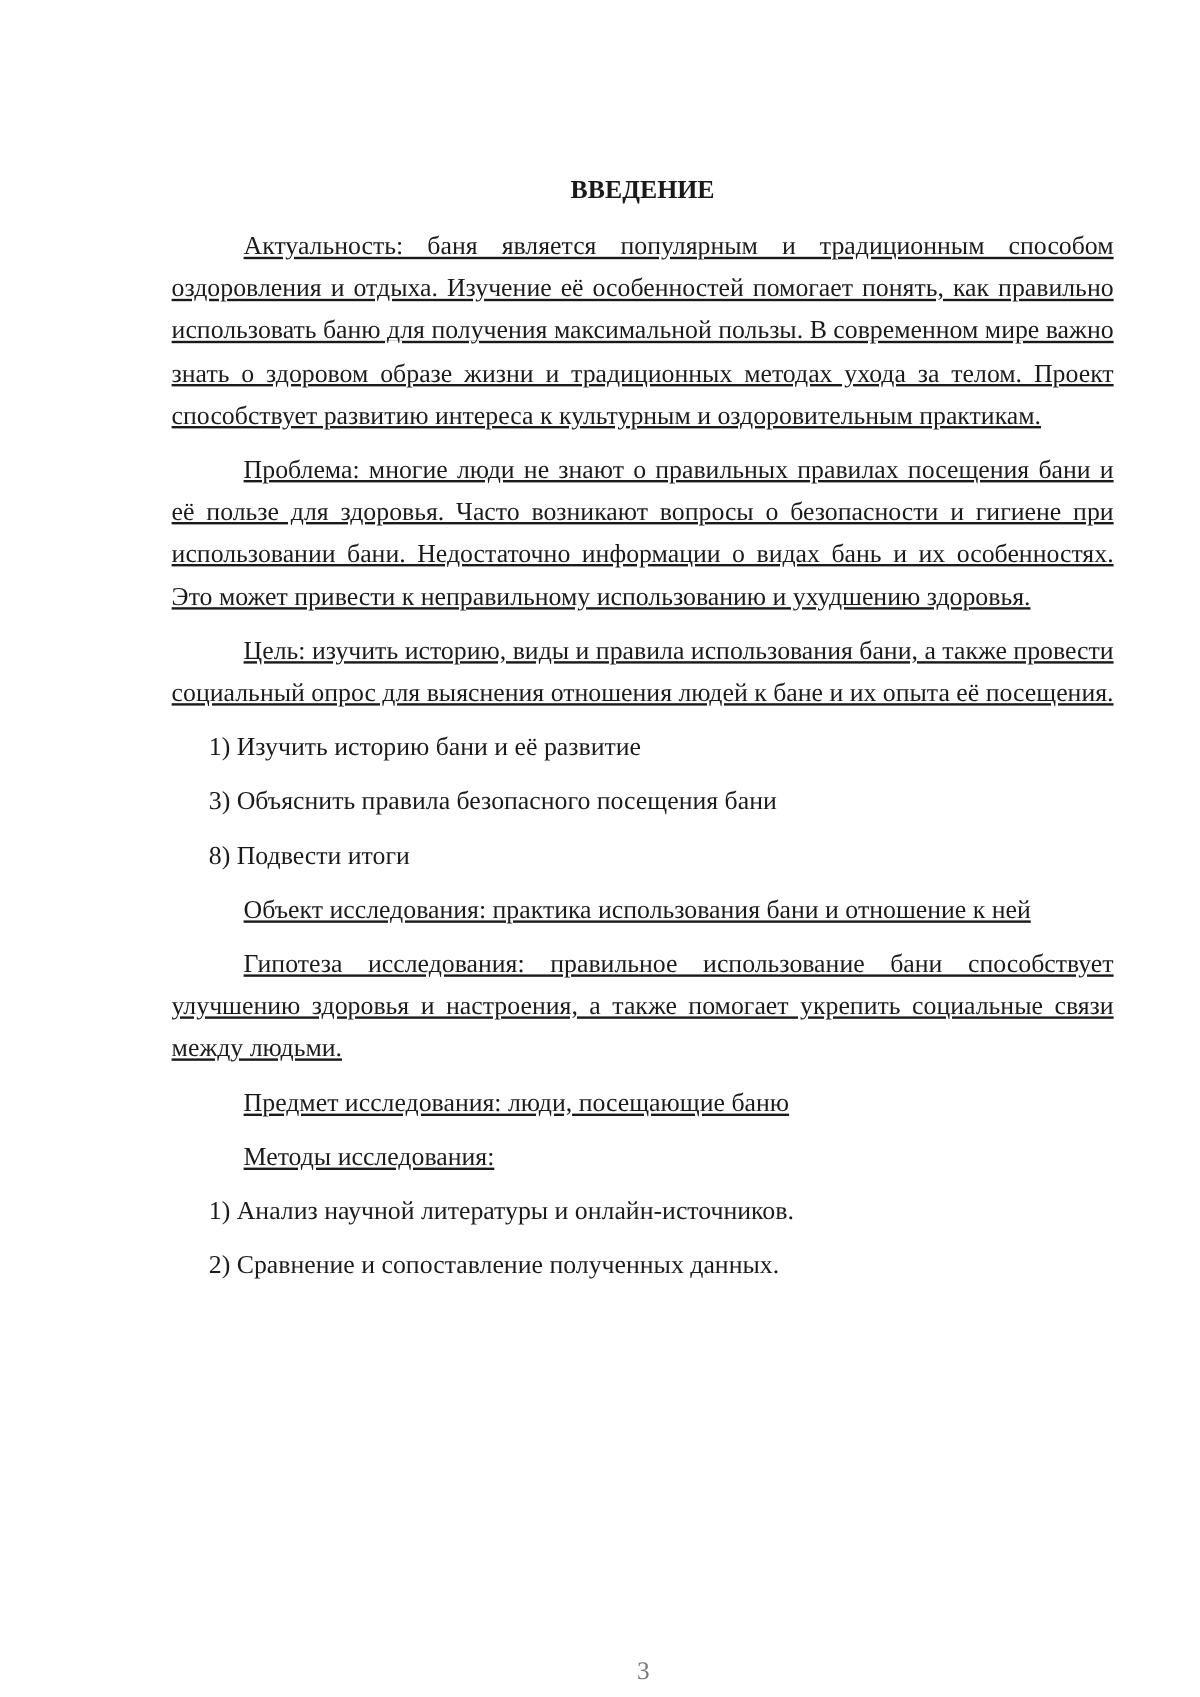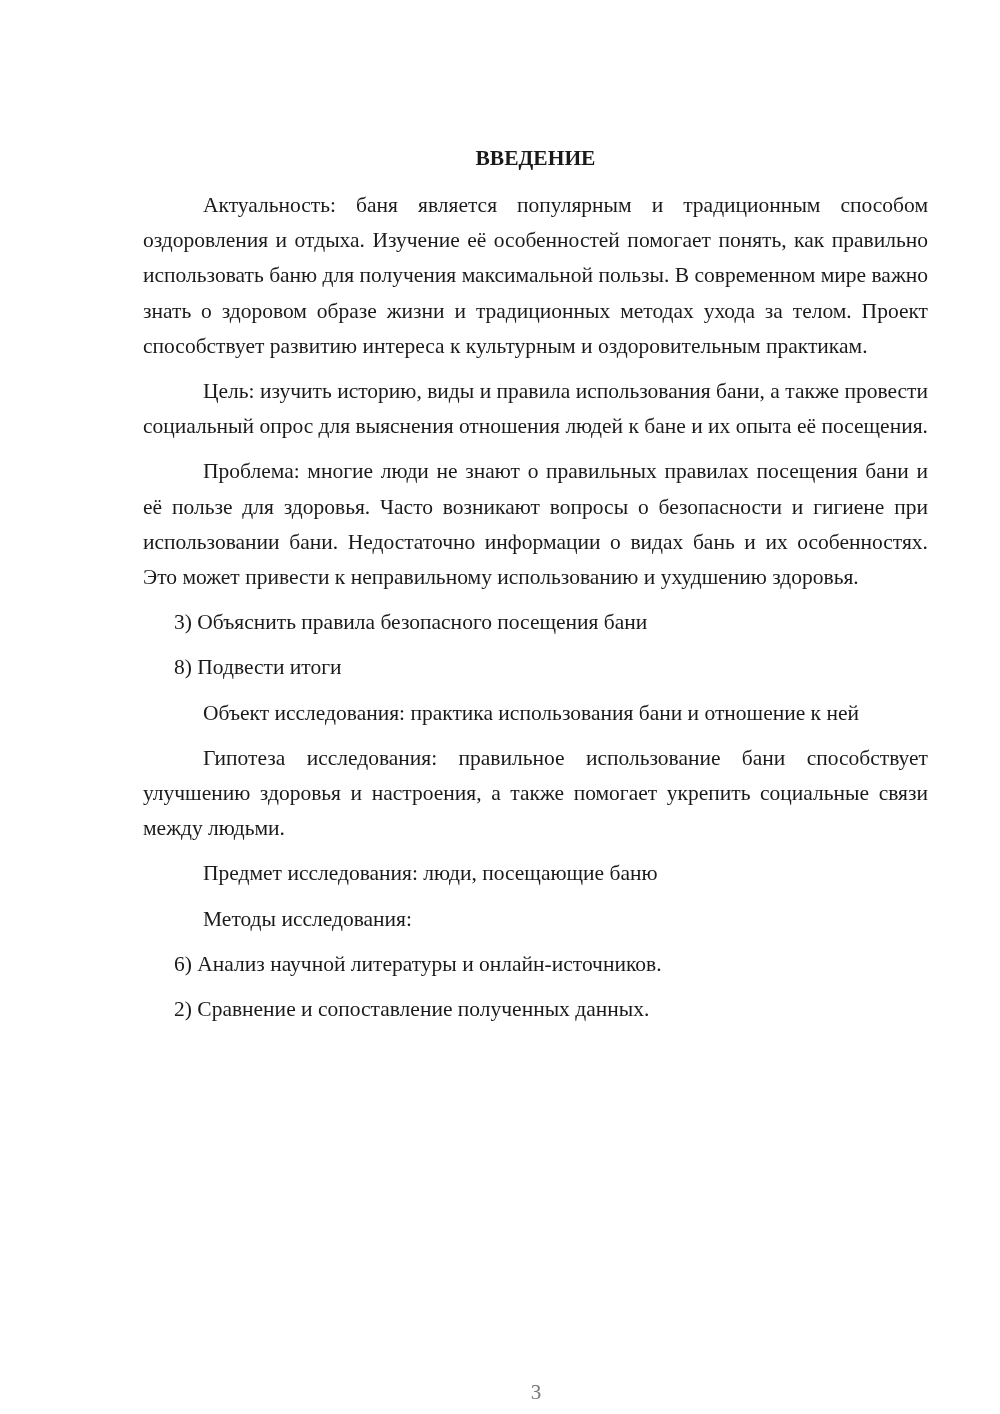--- a/index.html
+++ b/index.html
@@ -36,20 +36,21 @@
       font-weight: bold;
       font-size: 21.5px;
       line-height: 35px;
       margin: 0 0 12px 0;
       padding-left: 0;
     }
     .para {
       text-align: justify;
       text-indent: 60px;
       margin: 0 0 10px 0;
+      text-decoration: underline;
     }
     .para.single {
       margin-bottom: 10px;
     }
     .list-item {
       margin: 0 0 10px 0;
       padding-left: 31px;
     }
     .page-number {
       position: absolute;
@@ -63,38 +64,39 @@
   </style>
 </head>
 <body>
 
 <div class="page">
   <div class="content">
     <div class="title">ВВЕДЕНИЕ</div>
 
     <p class="para">Актуальность: баня является популярным и традиционным способом оздоровления и отдыха. Изучение её особенностей помогает понять, как правильно использовать баню для получения максимальной пользы. В современном мире важно знать о здоровом образе жизни и традиционных методах ухода за телом. Проект способствует развитию интереса к культурным и оздоровительным практикам.</p>
 
+    <p class="para">Проблема: многие люди не знают о правильных правилах посещения бани и её пользе для здоровья. Часто возникают вопросы о безопасности и гигиене при использовании бани. Недостаточно информации о видах бань и их особенностях. Это может привести к неправильному использованию и ухудшению здоровья.</p>
+
     <p class="para">Цель: изучить историю, виды и правила использования бани, а также провести социальный опрос для выяснения отношения людей к бане и их опыта её посещения.</p>
-
-    <p class="para">Проблема: многие люди не знают о правильных правилах посещения бани и её пользе для здоровья. Часто возникают вопросы о безопасности и гигиене при использовании бани. Недостаточно информации о видах бань и их особенностях. Это может привести к неправильному использованию и ухудшению здоровья.</p>
 
 
     <div>
+      <p class="list-item">1) Изучить историю бани и её развитие</p>
       <p class="list-item">3) Объяснить правила безопасного посещения бани</p>
       <p class="list-item">8) Подвести итоги</p>
     </div>
 
     <p class="para">Объект исследования: практика использования бани и отношение к ней</p>
 
     <p class="para">Гипотеза исследования: правильное использование бани способствует улучшению здоровья и настроения, а также помогает укрепить социальные связи между людьми.</p>
 
     <p class="para single">Предмет исследования: люди, посещающие баню</p>
 
     <p class="para single">Методы исследования:</p>
 
     <div>
-      <p class="list-item">6) Анализ научной литературы и онлайн-источников.</p>
+      <p class="list-item">1) Анализ научной литературы и онлайн-источников.</p>
       <p class="list-item">2) Сравнение и сопоставление полученных данных.</p>
     </div>
   </div>
 
   <div class="page-number">3</div>
 </div>
 
 </body></html>

